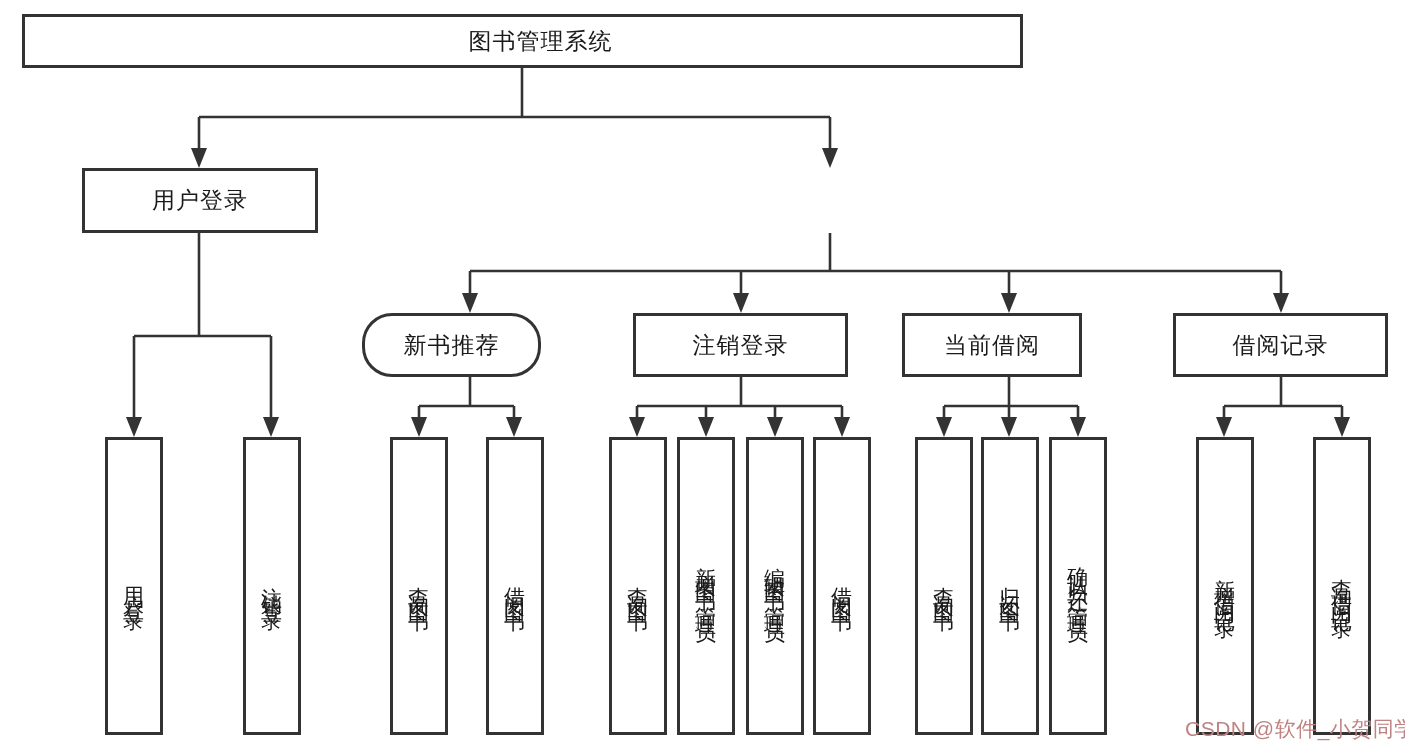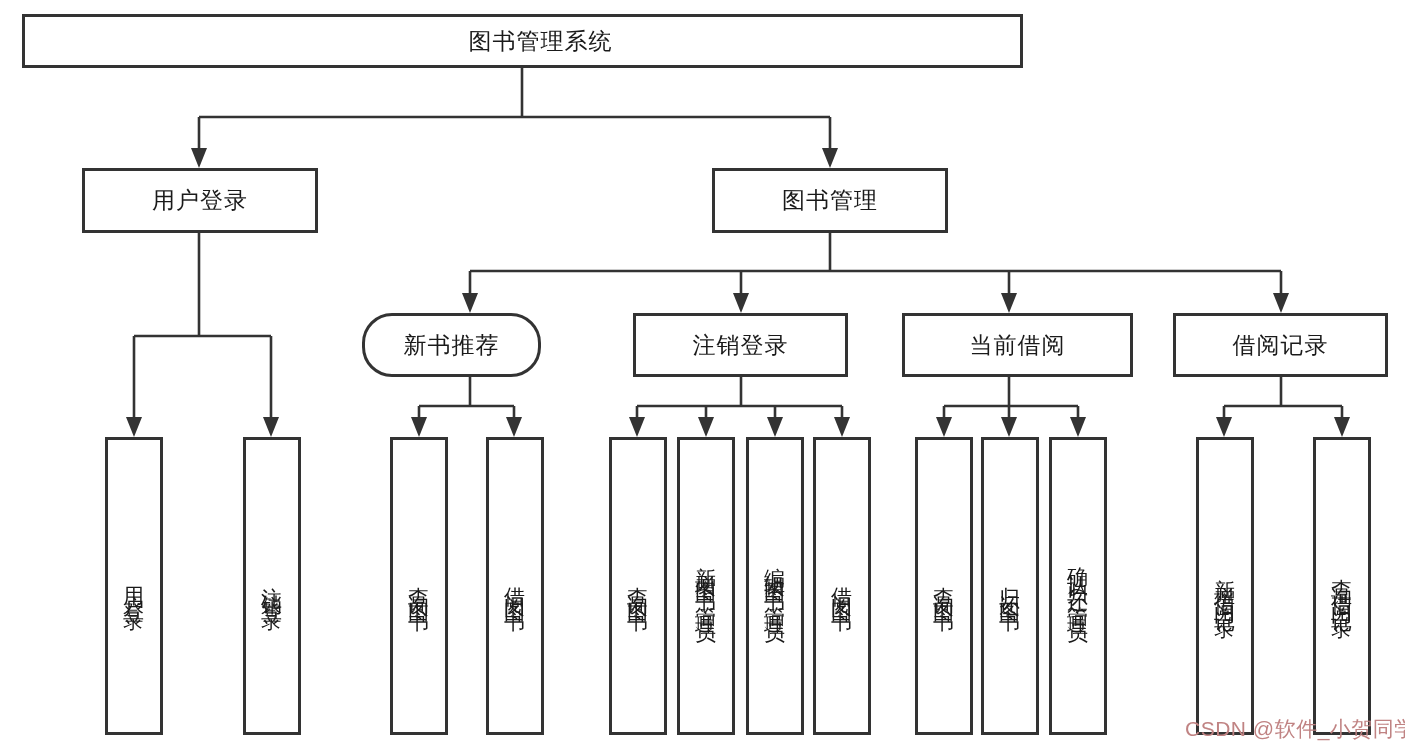--- a/index.html
+++ b/index.html
@@ -19,21 +19,21 @@
   .v-label{
     writing-mode:vertical-rl;text-orientation:mixed;
     font-size:21px;letter-spacing:8px;line-height:1;white-space:nowrap;
   }
   .root-box{left:22px;top:14px;width:1001px;height:54px;padding-left:36px;}
   .lv2-a{left:82px;top:168px;width:236px;height:65px;}
   .lv2-b{left:712px;top:168px;width:236px;height:65px;}
   .lv3{top:313px;height:64px;}
   .lv3-a{left:362px;width:179px;border-radius:30px;}
   .lv3-b{left:633px;width:215px;}
-  .lv3-c{left:902px;width:231px;}
+  .lv3-c{left:902px;width:180px;}
   .lv3-d{left:1173px;width:215px;}
   #watermark{
     position:absolute;left:1185px;top:715px;font-size:21px;color:#c08383;
     white-space:nowrap;letter-spacing:0.5px;
   }
 </style>
 </head>
 <body>
 
 <div id="stage">
@@ -100,23 +100,20 @@
       <path class="ar" d="M1334 417 H1350 L1342 437 Z"></path>
   </svg>
 
   <div class="node root-box">
     <span class="h-label">图书管理系统</span>
   </div>
 
   <div class="node lv2-a">
     <span class="h-label">用户登录</span>
   </div>
-  <div class="node lv2-b">
-    <span class="h-label">图书管理</span>
-  </div>
 
   <div class="node lv3 lv3-a">
     <span class="h-label">新书推荐</span>
   </div>
   <div class="node lv3 lv3-b">
     <span class="h-label">注销登录</span>
   </div>
   <div class="node lv3 lv3-c">
     <span class="h-label">当前借阅</span>
   </div>

